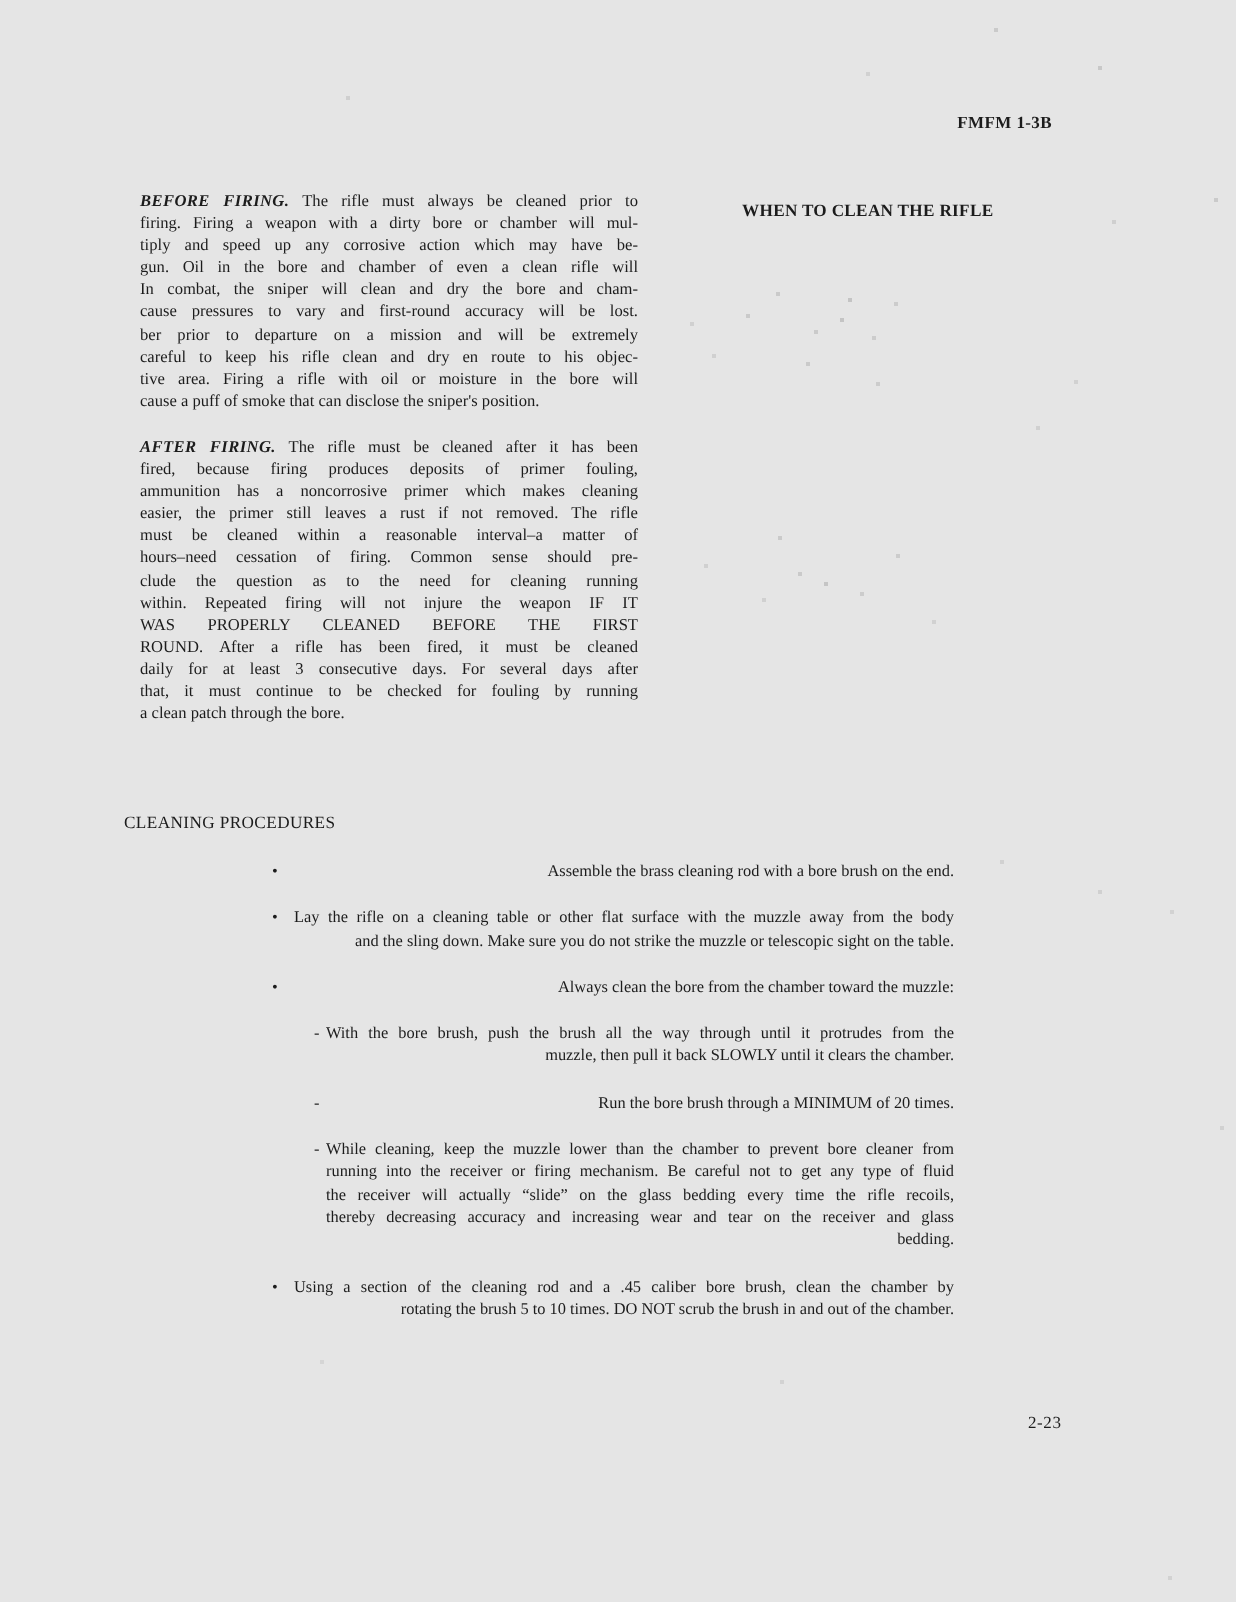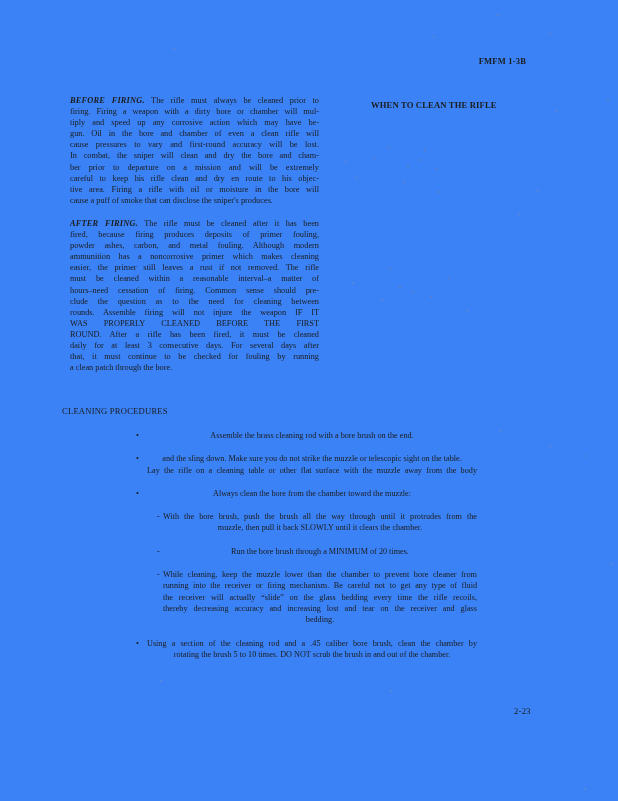--- a/index.html
+++ b/index.html
@@ -4,21 +4,21 @@
 <style>
   html, body {
     margin: 0;
     padding: 0;
     background: #ffffff;
   }
   .page {
     position: relative;
     width: 618px;
     height: 801px;
-    background: #3b82f6;
+    background: #e5e5e5;
     overflow: hidden;
     font-family: "Liberation Serif", "DejaVu Serif", serif;
     color: #1c1c1c;
   }
   
   .doc-id {
     position: absolute;
     top: 56px;
     right: 92px;
     font-size: 8.5px;
@@ -87,21 +87,21 @@
     flex: 0 0 auto;
     width: 11px;
     font-size: 8.2px;
     line-height: 11.3px;
   }
   .bitem.lvl2 .bmark { width: 6px; }
   .btxt { flex: 1 1 auto; }
   .btxt .ln {
     font-size: 8.2px;
     line-height: 11.3px;
-    text-align: center;
+    text-align: right;
   }
   
   .page-number {
     position: absolute;
     left: 514px;
     top: 706px;
     font-size: 8.5px;
     font-weight: 400;
     letter-spacing: 0.3px;
   }
@@ -157,59 +157,58 @@
   <div class="doc-id">FMFM 1-3B</div>
 
   <div class="heading-right">WHEN TO CLEAN THE RIFLE</div>
 
   <div class="col-left">
     <div class="para">
         <div class="ln j"><em class="lead">BEFORE FIRING.</em> The rifle must always be cleaned prior to</div>
         <div class="ln j">firing. Firing a weapon with a dirty bore or chamber will mul-</div>
         <div class="ln j">tiply and speed up any corrosive action which may have be-</div>
         <div class="ln j">gun. Oil in the bore and chamber of even a clean rifle will</div>
+        <div class="ln j">In combat, the sniper will clean and dry the bore and cham-</div>
         <div class="ln j">cause pressures to vary and first-round accuracy will be lost.</div>
-        <div class="ln j">In combat, the sniper will clean and dry the bore and cham-</div>
         <div class="ln j">ber prior to departure on a mission and will be extremely</div>
         <div class="ln j">careful to keep his rifle clean and dry en route to his objec-</div>
         <div class="ln j">tive area. Firing a rifle with oil or moisture in the bore will</div>
-        <div class="ln">cause a puff of smoke that can disclose the sniper's produces.</div>
+        <div class="ln">cause a puff of smoke that can disclose the sniper's position.</div>
       </div>
     <div class="para">
         <div class="ln j"><em class="lead">AFTER FIRING.</em> The rifle must be cleaned after it has been</div>
         <div class="ln j">fired, because firing produces deposits of primer fouling,</div>
-        <div class="ln j">powder ashes, carbon, and metal fouling. Although modern</div>
         <div class="ln j">ammunition has a noncorrosive primer which makes cleaning</div>
         <div class="ln j">easier, the primer still leaves a rust if not removed. The rifle</div>
         <div class="ln j">must be cleaned within a reasonable interval–a matter of</div>
         <div class="ln j">hours–need cessation of firing. Common sense should pre-</div>
-        <div class="ln j">clude the question as to the need for cleaning between</div>
-        <div class="ln j">rounds. Assemble firing will not injure the weapon IF IT</div>
+        <div class="ln j">clude the question as to the need for cleaning running</div>
+        <div class="ln j">within. Repeated firing will not injure the weapon IF IT</div>
         <div class="ln j">WAS PROPERLY CLEANED BEFORE THE FIRST</div>
         <div class="ln j">ROUND. After a rifle has been fired, it must be cleaned</div>
         <div class="ln j">daily for at least 3 consecutive days. For several days after</div>
         <div class="ln j">that, it must continue to be checked for fouling by running</div>
         <div class="ln">a clean patch through the bore.</div>
       </div>
   </div>
 
   <div class="heading-cleaning">CLEANING PROCEDURES</div>
 
   <div class="bullets">
       <div class="bitem lvl1">
         <span class="bmark">•</span>
         <div class="btxt">
           <div class="ln">Assemble the brass cleaning rod with a bore brush on the end.</div>
         </div>
       </div>
       <div class="bitem lvl1">
         <span class="bmark">•</span>
         <div class="btxt">
+          <div class="ln j">Lay the rifle on a cleaning table or other flat surface with the muzzle away from the body</div>
           <div class="ln">and the sling down. Make sure you do not strike the muzzle or telescopic sight on the table.</div>
-          <div class="ln j">Lay the rifle on a cleaning table or other flat surface with the muzzle away from the body</div>
         </div>
       </div>
       <div class="bitem lvl1">
         <span class="bmark">•</span>
         <div class="btxt">
           <div class="ln">Always clean the bore from the chamber toward the muzzle:</div>
         </div>
       </div>
       <div class="bitem lvl2">
         <span class="bmark">-</span>
@@ -223,21 +222,21 @@
         <div class="btxt">
           <div class="ln">Run the bore brush through a MINIMUM of 20 times.</div>
         </div>
       </div>
       <div class="bitem lvl2">
         <span class="bmark">-</span>
         <div class="btxt">
           <div class="ln j">While cleaning, keep the muzzle lower than the chamber to prevent bore cleaner from</div>
           <div class="ln j">running into the receiver or firing mechanism. Be careful not to get any type of fluid</div>
           <div class="ln j">the receiver will actually “slide” on the glass bedding every time the rifle recoils,</div>
-          <div class="ln j">thereby decreasing accuracy and increasing lost and tear on the receiver and glass</div>
+          <div class="ln j">thereby decreasing accuracy and increasing wear and tear on the receiver and glass</div>
           <div class="ln">bedding.</div>
         </div>
       </div>
       <div class="bitem lvl1">
         <span class="bmark">•</span>
         <div class="btxt">
           <div class="ln j">Using a section of the cleaning rod and a .45 caliber bore brush, clean the chamber by</div>
           <div class="ln">rotating the brush 5 to 10 times. DO NOT scrub the brush in and out of the chamber.</div>
         </div>
       </div>

